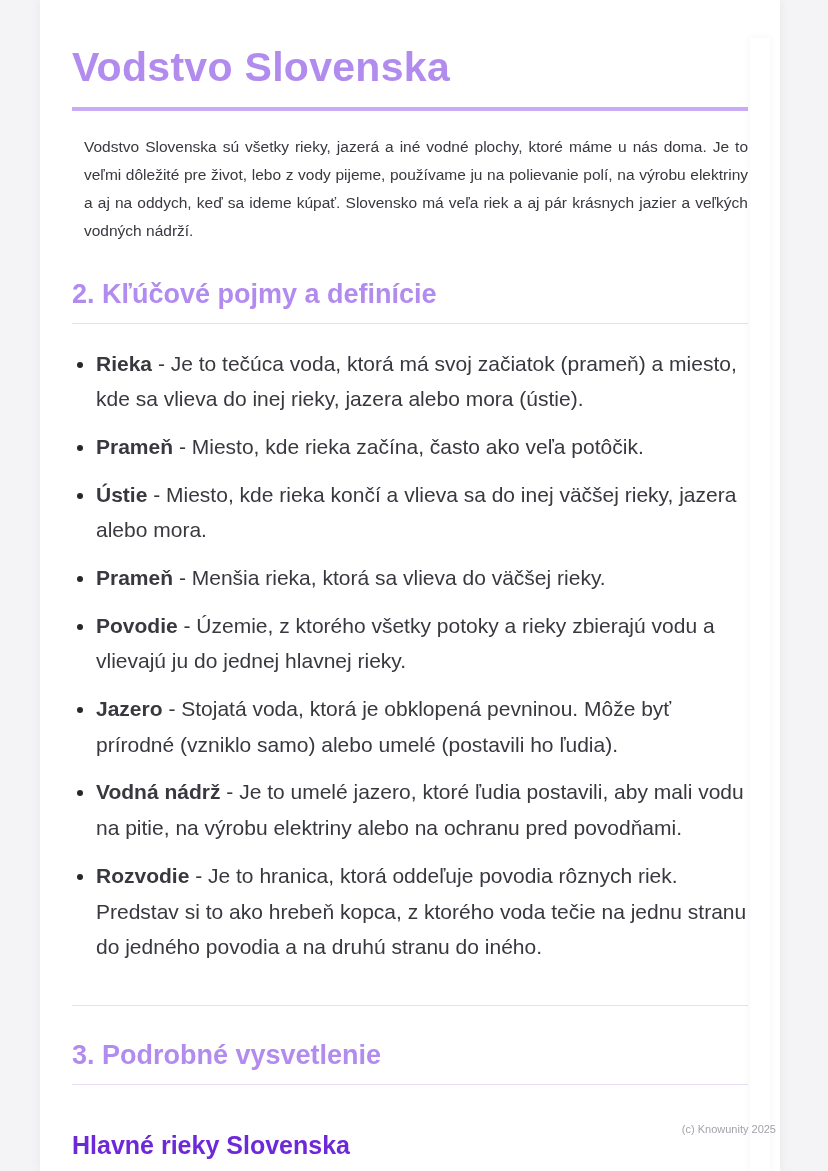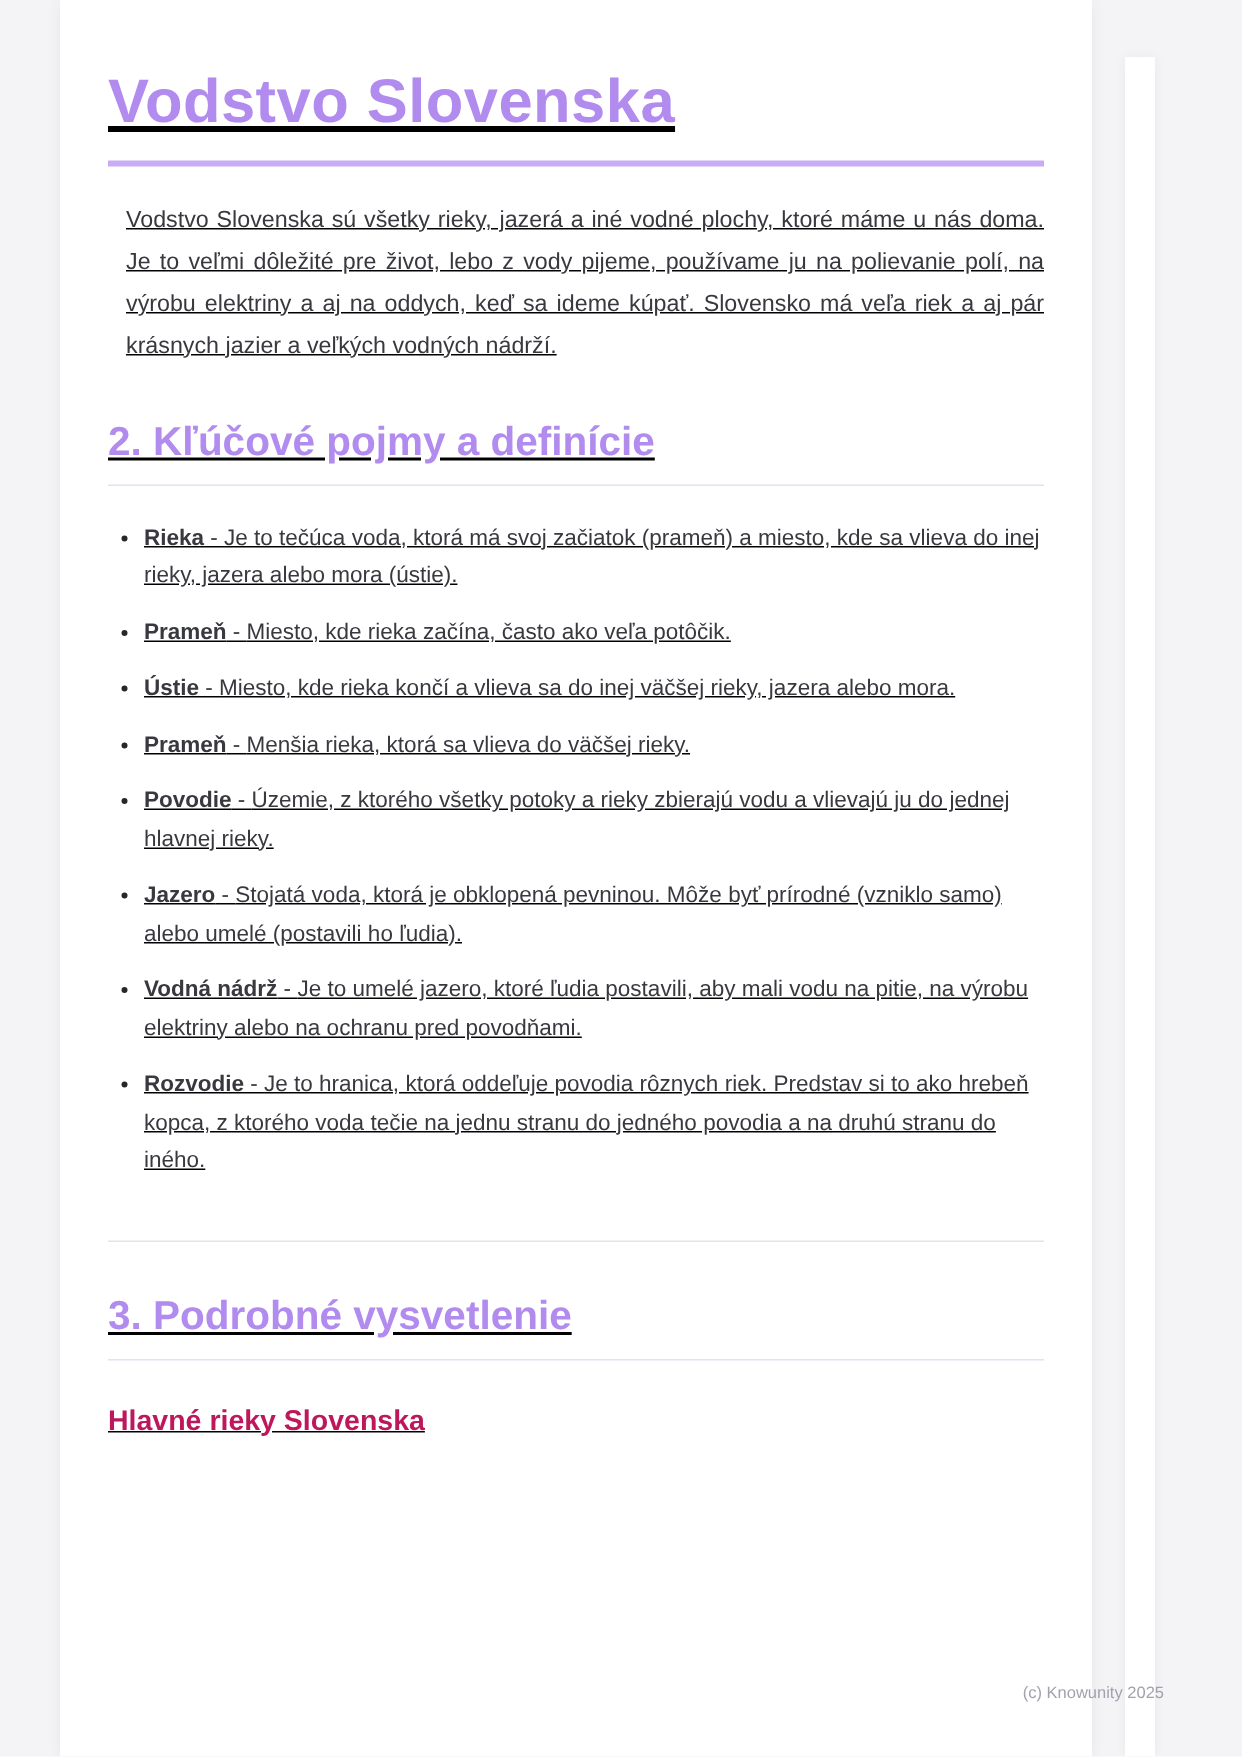--- a/index.html
+++ b/index.html
@@ -9,25 +9,24 @@
     height: 1171px;
     position: relative;
     overflow: hidden;
     background: #f4f4f6;
     font-family: "Liberation Sans", "DejaVu Sans", sans-serif;
   }
   .page-card {
     position: absolute;
     left: 40px;
     top: 0;
-    width: 688px;
+    width: 740px;
     height: 1171px;
     background: #ffffff;
     box-shadow: 0 0 10px rgba(0,0,0,0.06);
-    text-decoration: underline;
   }
   .page-inner {
     padding: 44px 32px 0 32px;
   }
   h1.doc-title {
     font-size: 41px;
     font-weight: bold;
     color: #b28bef;
     margin: 0 0 16px 0;
     letter-spacing: 0.3px;
@@ -51,37 +50,37 @@
     line-height: 1.8;
     color: #38383f;
     text-align: justify;
     margin: 20px 0 0 12px;
   }
   ul.definitions {
     margin: 22px 0 0 0;
     padding-left: 24px;
   }
   ul.definitions li {
-    font-size: 15px;
+    font-size: 21px;
     line-height: 1.7;
     color: #38383f;
     margin-bottom: 12px;
   }
   ul.definitions li::marker { color: #27272a; }
   .term { font-weight: bold; }
   hr.section-divider {
     border: none;
     border-top: 1px solid #e4e4e8;
     margin: 40px 0 0 0;
   }
   h3.sub-heading {
-    font-size: 19px;
+    font-size: 25px;
     font-weight: bold;
-    color: #be185d;
-    margin: 30px 0 0 0;
+    color: #6d28d9;
+    margin: 46px 0 0 0;
   }
   .footer-credit {
     position: absolute;
     top: 1123px;
     right: 52px;
     font-size: 11px;
     color: #a2a2ac;
     z-index: 3;
   }
   .second-page-edge {

